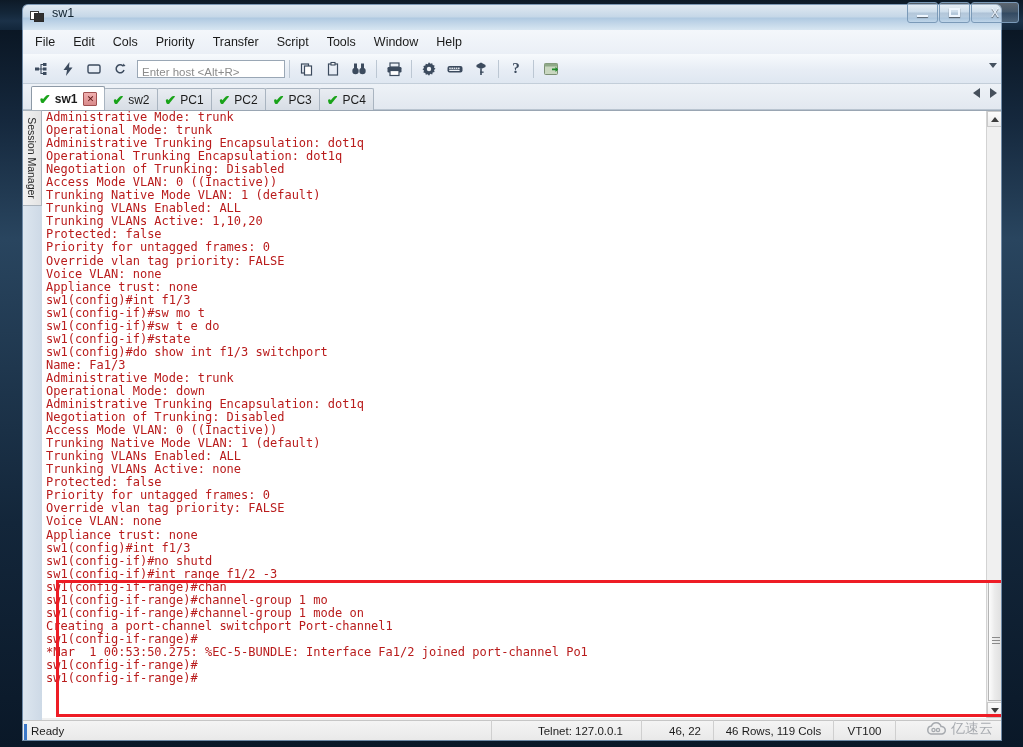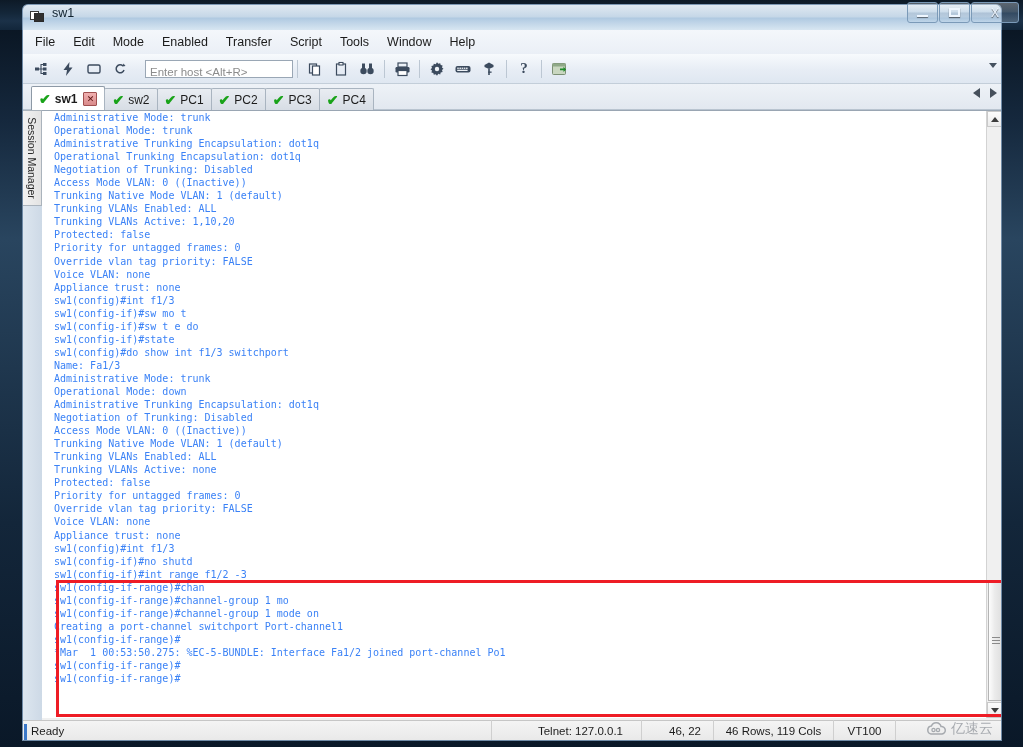--- a/index.html
+++ b/index.html
@@ -151,21 +151,21 @@
     color: #3c4b5e;
     position: relative;
   }
   .tb-sep {
     width: 1px; height: 18px;
     background: #bcc7d3;
     margin: 0 4px;
   }
   .host-input {
     width: 148px; height: 18px;
-    margin-left: 12px;
+    margin-left: 4px;
     background: #ffffff;
     border: 1px solid #9aa7b5;
     box-sizing: border-box;
     font-size: 11.5px;
     color: #8c8c8c;
     padding: 3px 4px;
     line-height: 16px;
     font-family: "Liberation Sans", sans-serif;
   }
   .tb-right-arrow {
@@ -288,26 +288,25 @@
     position: absolute;
     left: 0; top: 0;
     width: 944px; height: 607px;
     background: #ffffff;
     overflow: hidden;
     padding-left: 4px;
     box-sizing: border-box;
   }
   .term-line {
     font-family: "DejaVu Sans Mono", "Liberation Mono", monospace;
-    font-size: 10px;
+    font-size: 12px;
     line-height: 13.05px;
-    color: #3b82f6;
+    color: #b91c1c;
     white-space: pre;
     letter-spacing: 0px;
-    margin-left: 8px;
   }
 
   
   .vscroll {
     position: absolute;
     right: 0; top: 0;
     width: 17px; height: 607px;
     background: #f0f0f0;
     border-left: 1px solid #d3d3d3;
     box-sizing: border-box;
@@ -448,22 +447,22 @@
         <div class="glyph">X</div>
       </div>
     </div>
   </div>
 
   <div class="client">
 
     <div class="menubar">
       <div class="menu-item">File</div>
       <div class="menu-item">Edit</div>
-      <div class="menu-item">Mode</div>
-      <div class="menu-item">Enabled</div>
+      <div class="menu-item">Cols</div>
+      <div class="menu-item">Priority</div>
       <div class="menu-item">Transfer</div>
       <div class="menu-item">Script</div>
       <div class="menu-item">Tools</div>
       <div class="menu-item">Window</div>
       <div class="menu-item">Help</div>
     </div>
 
     <div class="toolbar">
       <div style="width:6px"></div>
 

